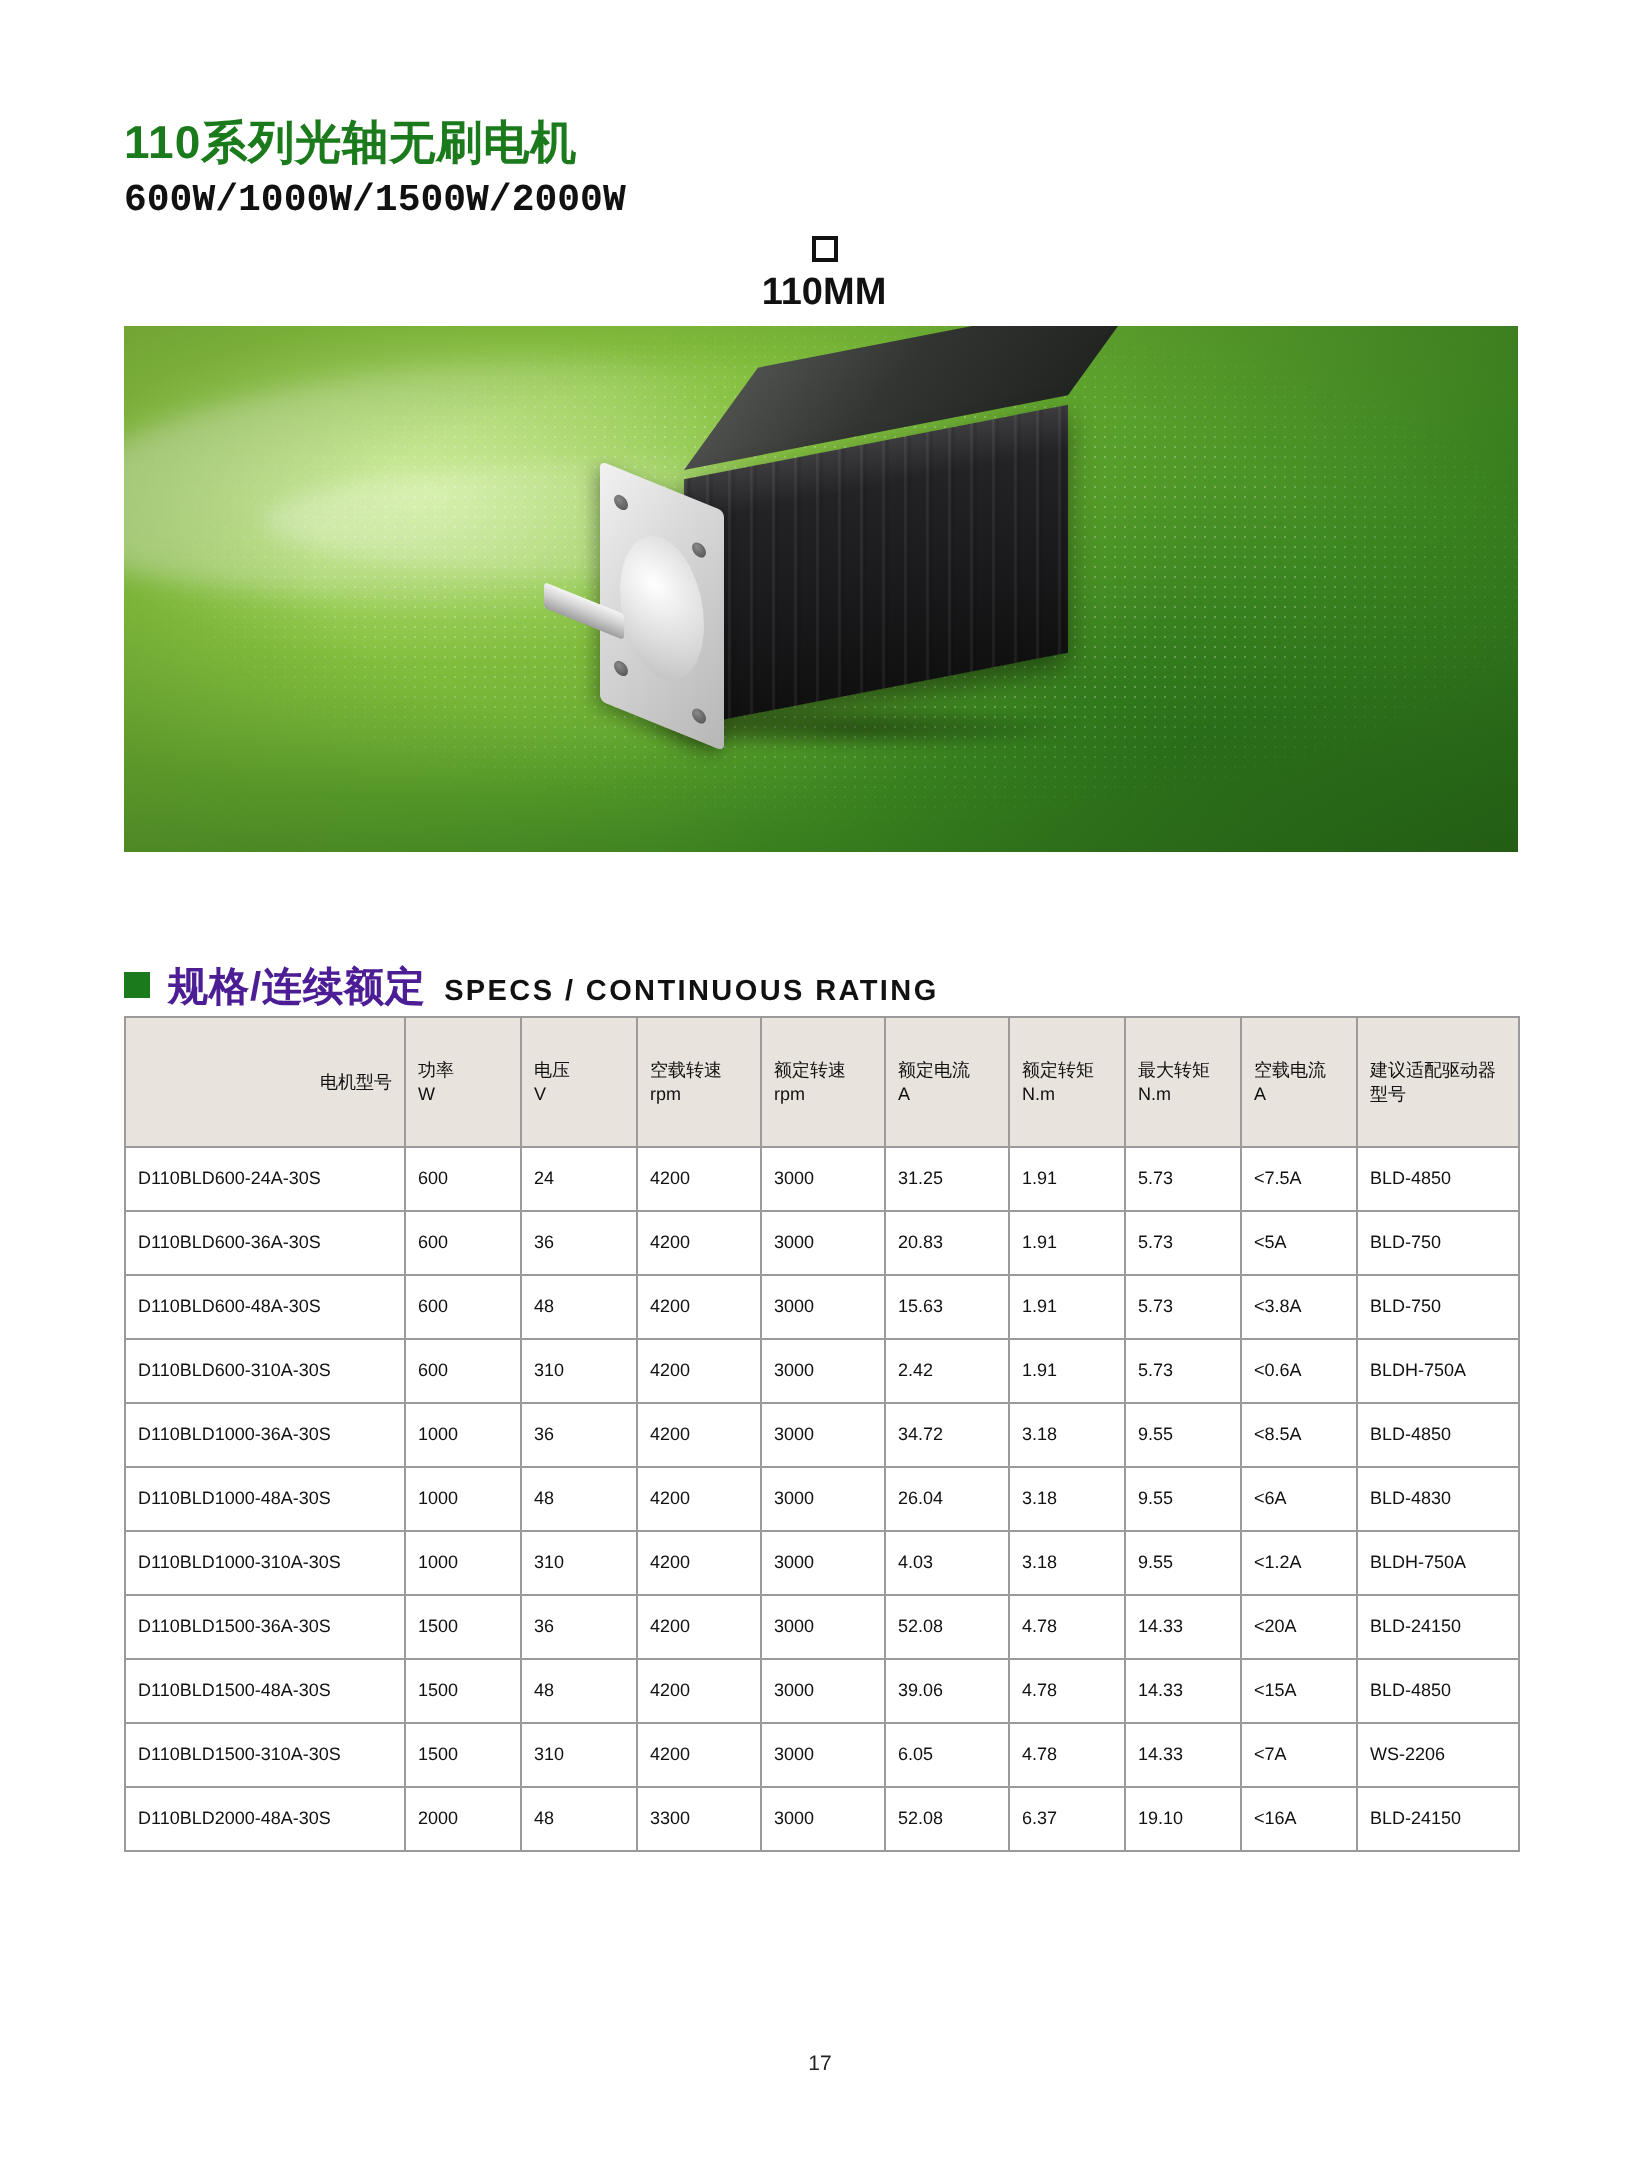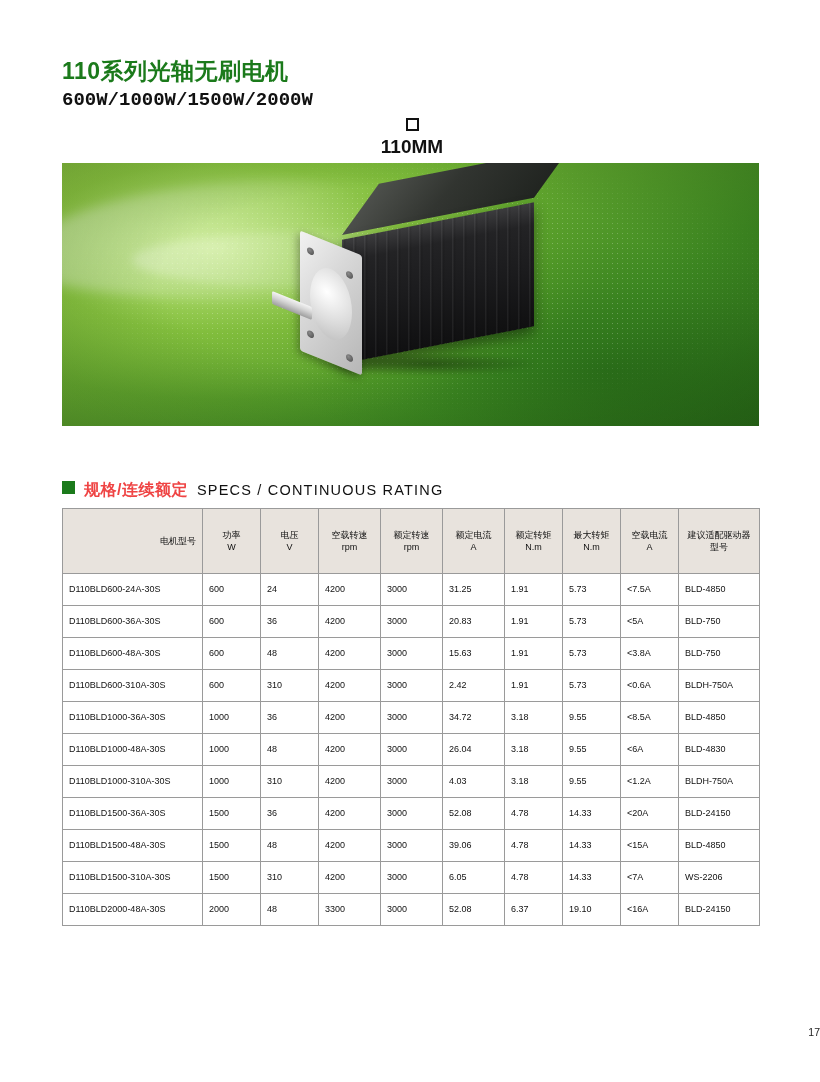--- a/index.html
+++ b/index.html
@@ -221,28 +221,28 @@
   }
   .sec-marker {
     width: 13px;
     height: 13px;
     background: #1b7a1b;
     display: inline-block;
     position: relative;
     top: -1px;
   }
   .sec-cn {
-    font-size: 16px;
+    font-size: 20px;
     font-weight: bold;
-    color: #ef4444;
+    color: #4c1d95;
     letter-spacing: 0.5px;
   }
   .sec-en {
     font-size: 14.5px;
-    font-weight: normal;
+    font-weight: bold;
     color: #111111;
     letter-spacing: 1.2px;
   }
 
   
   .spec-table {
     position: absolute;
     left: 62px;
     top: 508px;
     width: 697px;
@@ -255,21 +255,21 @@
     font-size: 9px;
     color: #111111;
     padding: 4px 6px;
     vertical-align: middle;
     line-height: 1.35;
     font-weight: normal;
   }
   .spec-table thead th {
     background: #e8e3dd;
     height: 56px;
-    text-align: center;
+    text-align: left;
   }
   .spec-table thead th.c {
     text-align: right;
   }
   .spec-table tbody td {
     height: 23px;
     background: #ffffff;
   }
   .hdr-unit {
     display: block;
@@ -286,21 +286,21 @@
   col.c7 { width: 58px; }
   col.c8 { width: 58px; }
   col.c9 { width: 81px; }
 
   
   .page-number {
     position: absolute;
     left: 0;
     right: 0;
     top: 1026px;
-    text-align: right;
+    text-align: center;
     font-size: 10.5px;
     color: #222222;
   }
 </style>
 </head>
 <body>
 
 <div class="page">
 
   <div class="header">

